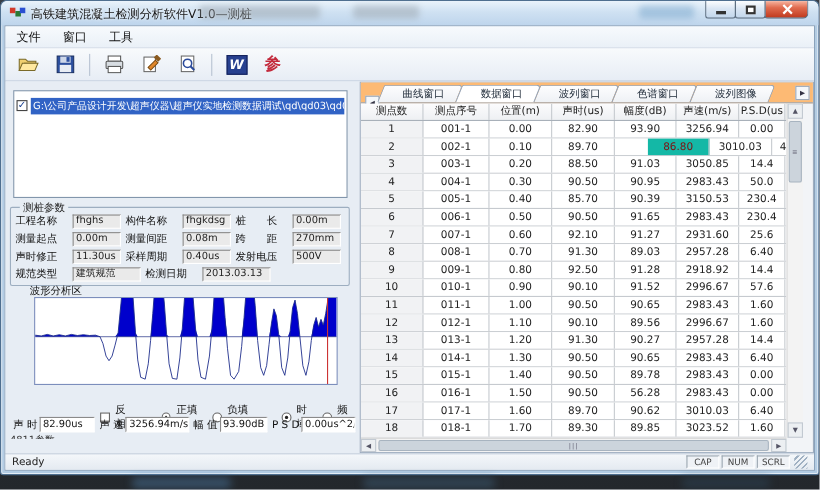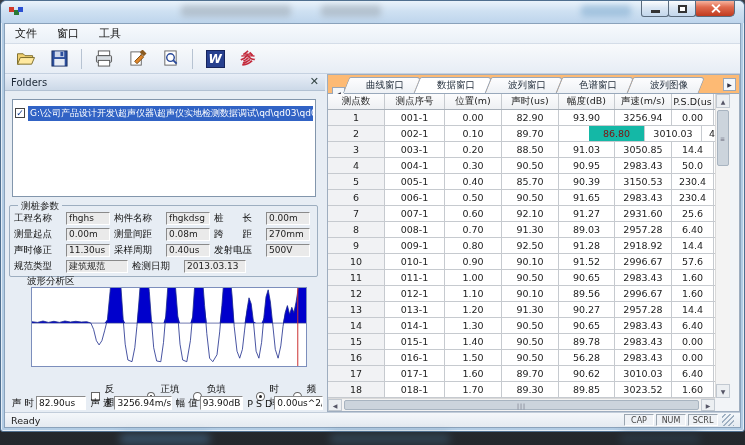--- a/index.html
+++ b/index.html
@@ -126,20 +126,21 @@
 </head>
 <body>
 
 <div class="window">
   <div class="titlebar">
     <div class="app-icon">
       <i style="left:0;top:1px;background:#d23a2a"></i>
       <i style="left:5px;top:4px;background:#2a7a35"></i>
       <i style="left:9px;top:1px;background:#2a4fd2"></i>
     </div>
+    <span class="title-text">高铁建筑混凝土检测分析软件V1.0—测桩</span>
     <span class="smudge" style="left:180px;top:4px;width:110px;height:12px"></span>
     <span class="smudge" style="left:320px;top:4px;width:60px;height:12px"></span>
     <span class="smudge" style="left:580px;top:4px;width:50px;height:12px;background:#7aa7cc"></span>
     <div class="win-buttons">
       <div class="win-btn">
           <span class="ico-min"></span>
         </div>
       <div class="win-btn">
           <span class="ico-max"></span>
         </div>
@@ -198,24 +199,20 @@
         <span class="w-icon">W</span>
       </div>
       <div class="tbtn">
         <span class="param-glyph">参</span>
       </div>
     </div>
 
     <div class="client">
 
       <div class="left-pane">
-        <div class="lp-header">
-          <span>Folders</span>
-          <span class="lp-close">✕</span>
-        </div>
         <div class="lp-body">
           <div class="listbox">
             <div class="lb-item">
               <span class="checkbox">✓</span>
               <span class="lb-text">G:\公司产品设计开发\超声仪器\超声仪实地检测数据调试\qd\qd03\qd03-a...</span>
             </div>
           </div>
 
           <div class="groupbox">
             <span class="gb-legend">测桩参数</span>

